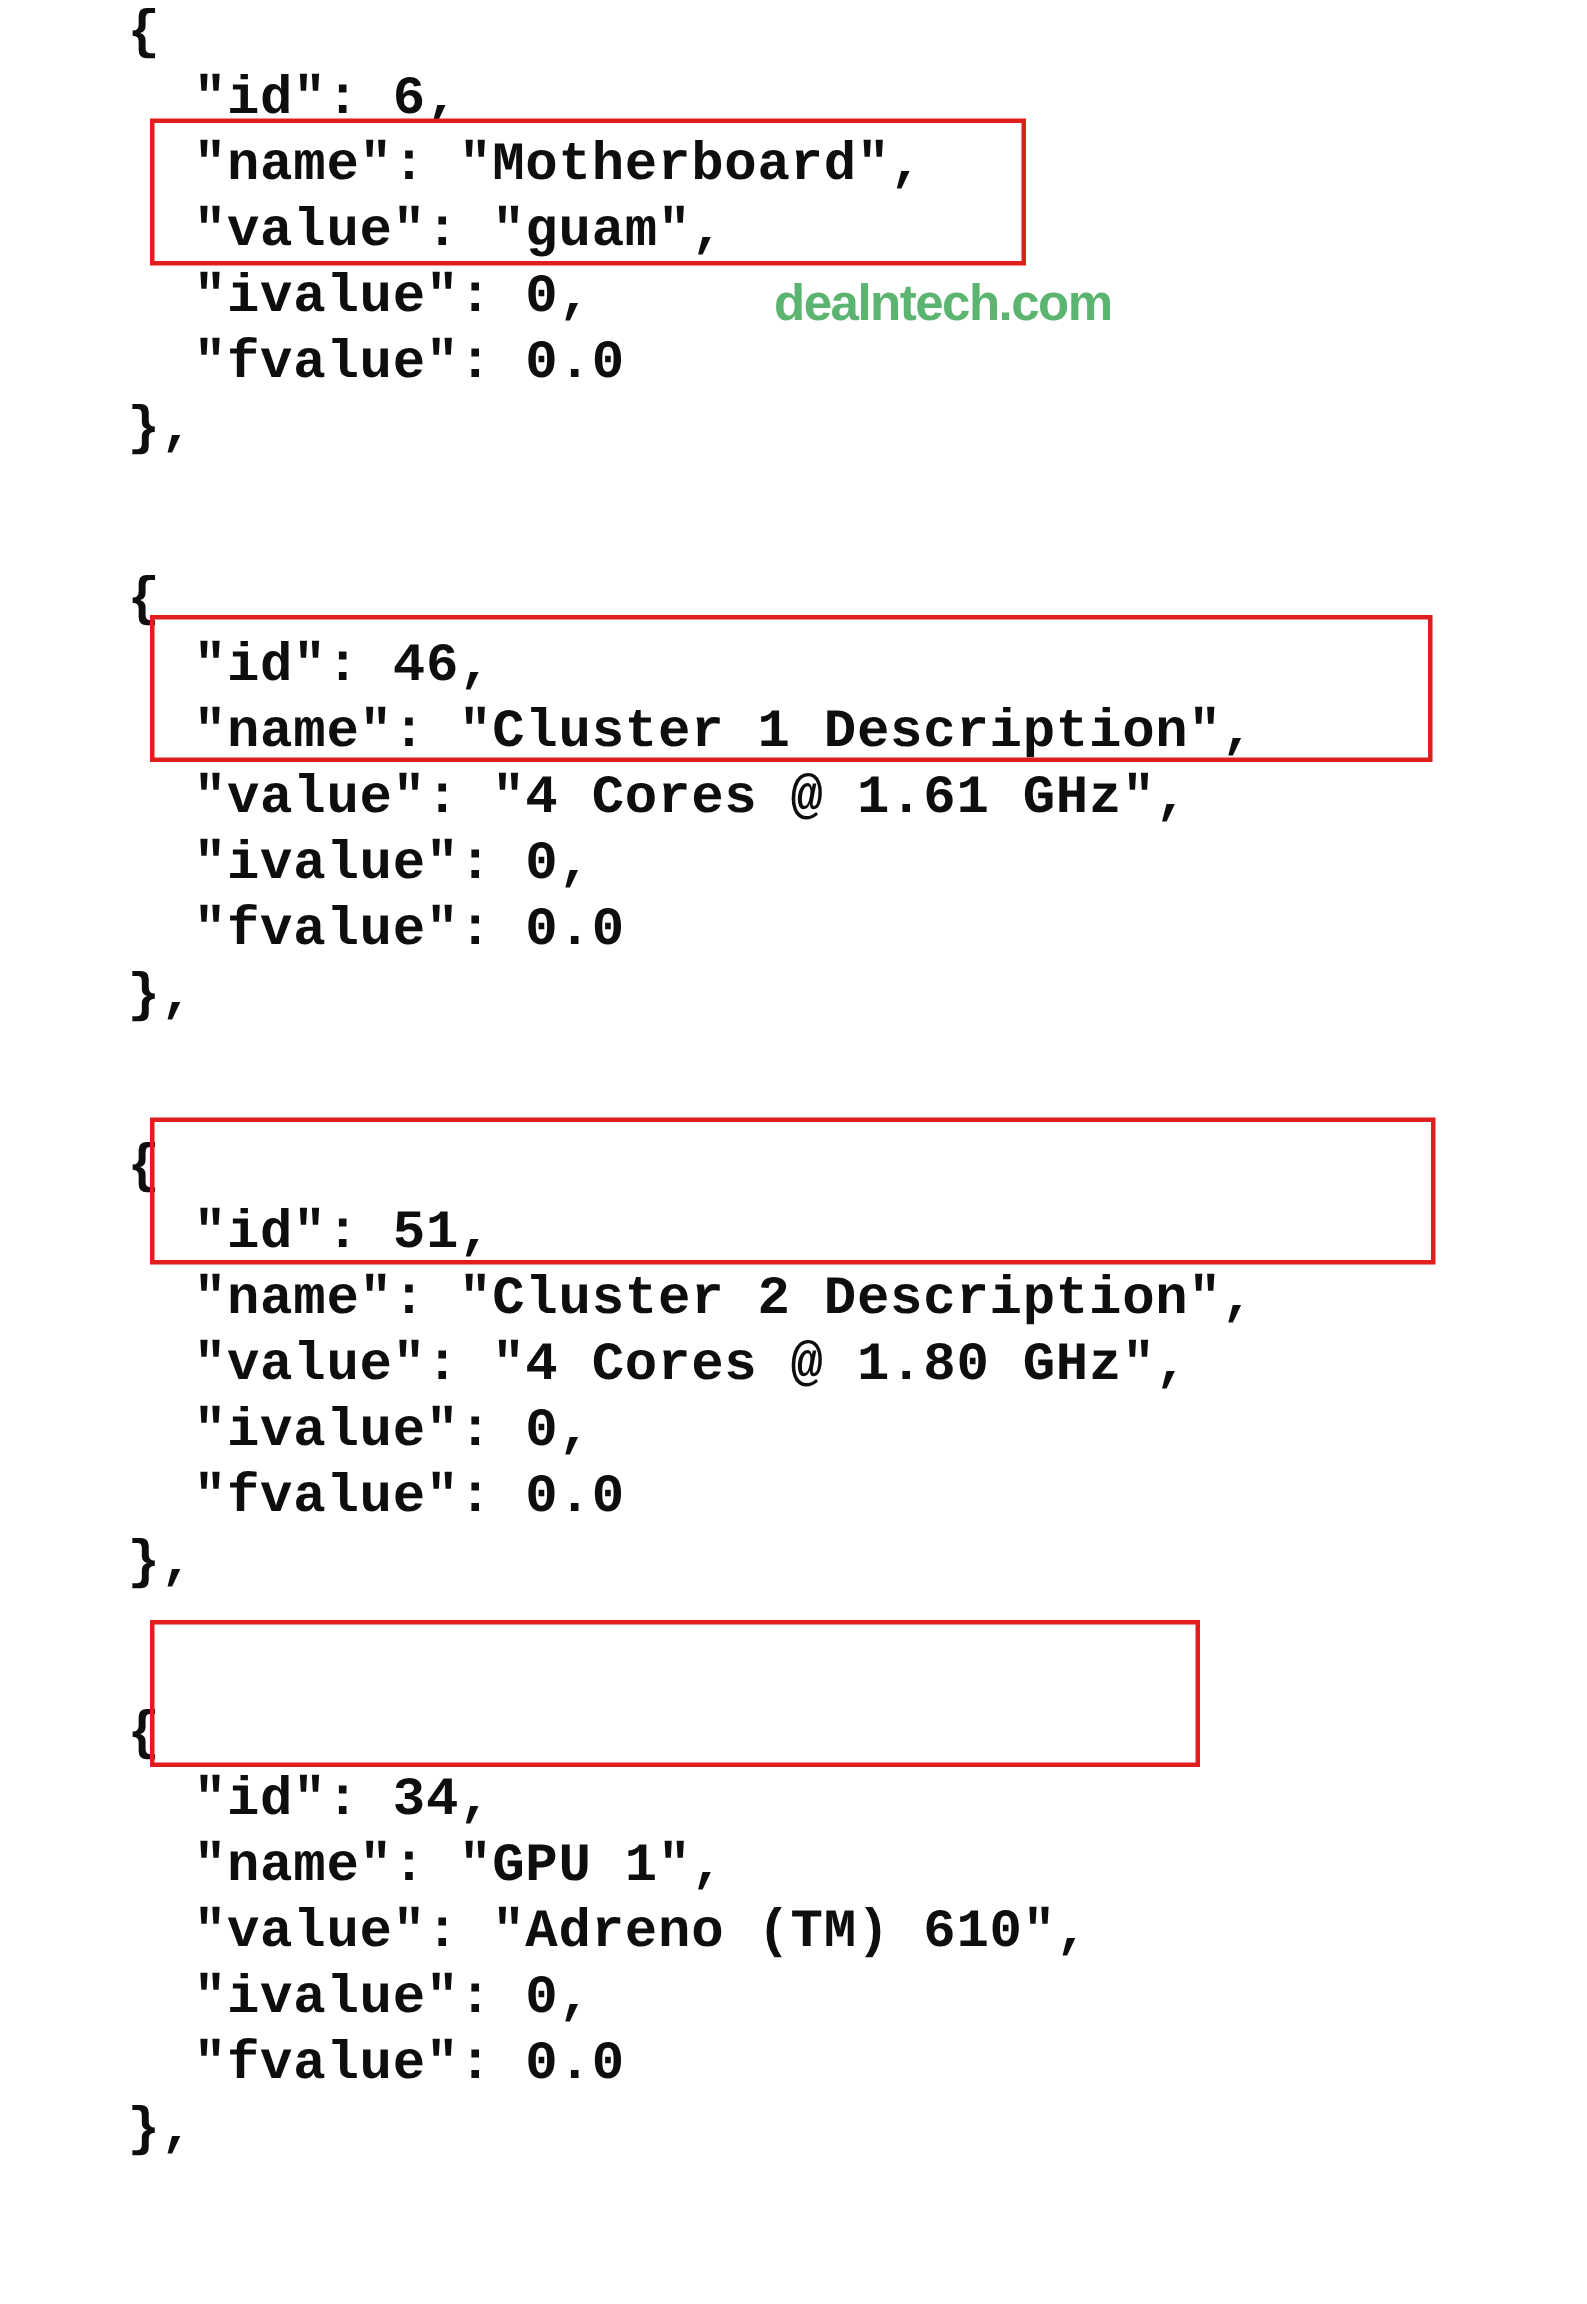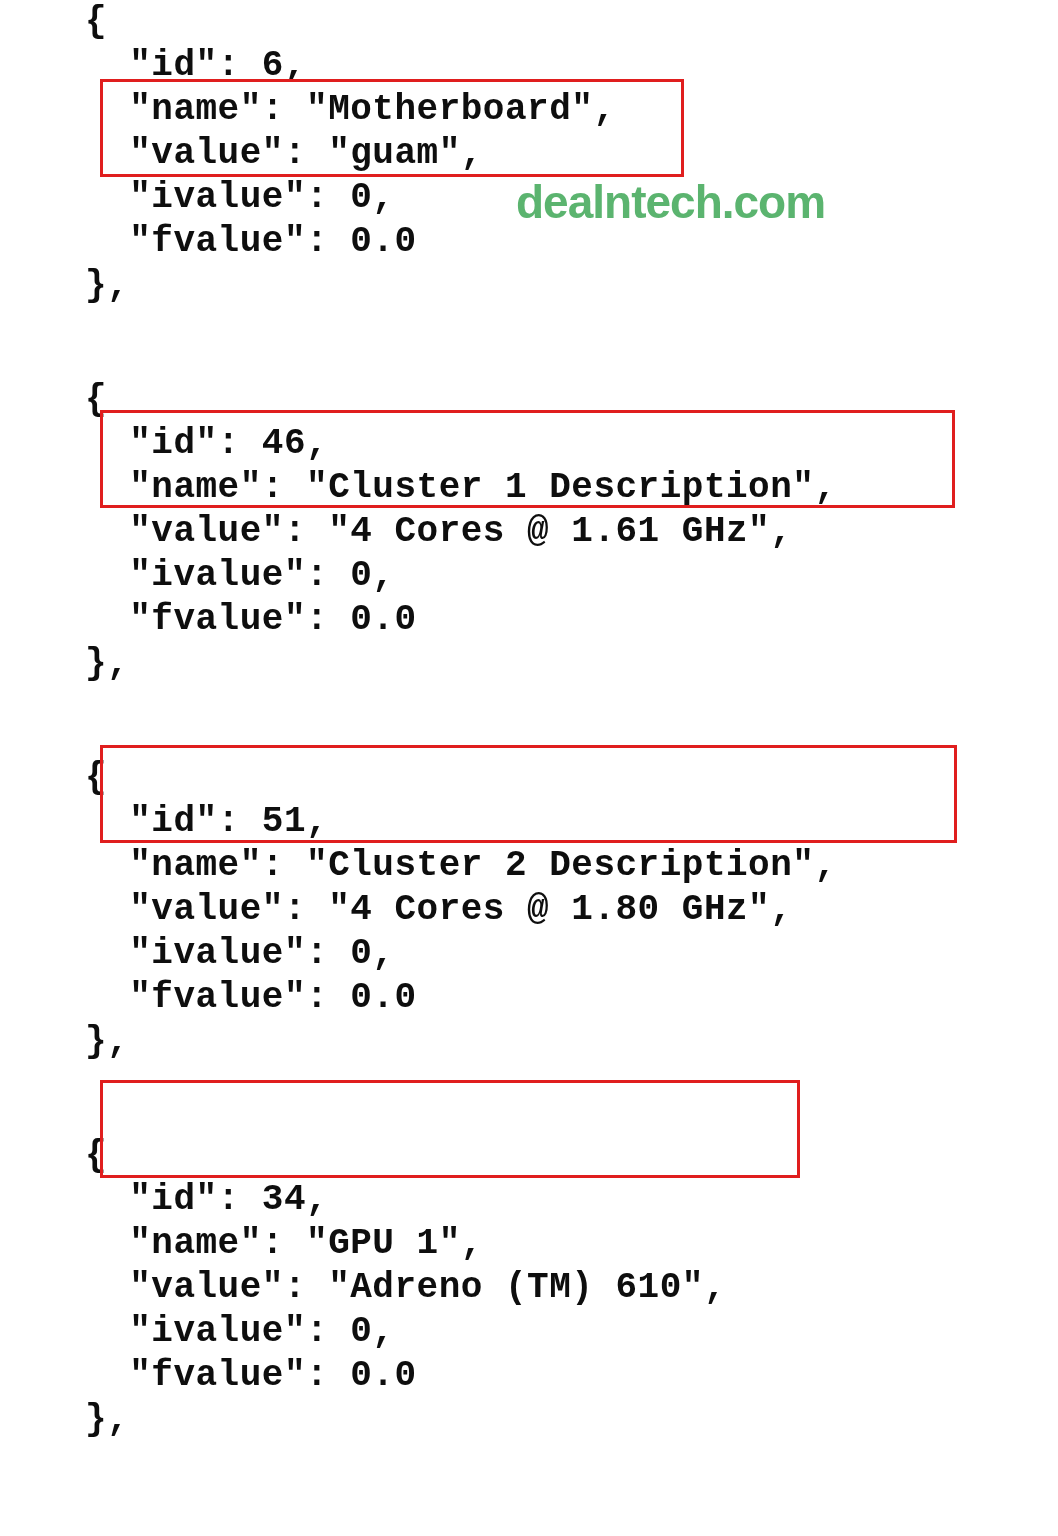--- a/index.html
+++ b/index.html
@@ -29,21 +29,21 @@
   .box {
     position: absolute;
     border: 3px solid #e01e1e;
     box-sizing: border-box;
     pointer-events: none;
   }
   .watermark {
     position: absolute;
     font-family: Arial, Helvetica, sans-serif;
     font-weight: 900;
-    font-size: 46px;
+    font-size: 34px;
     letter-spacing: -1px;
     color: #3fa757;
     opacity: 0.85;
   }
 </style>
 </head>
 <body>
 
 <div class="page">
 

